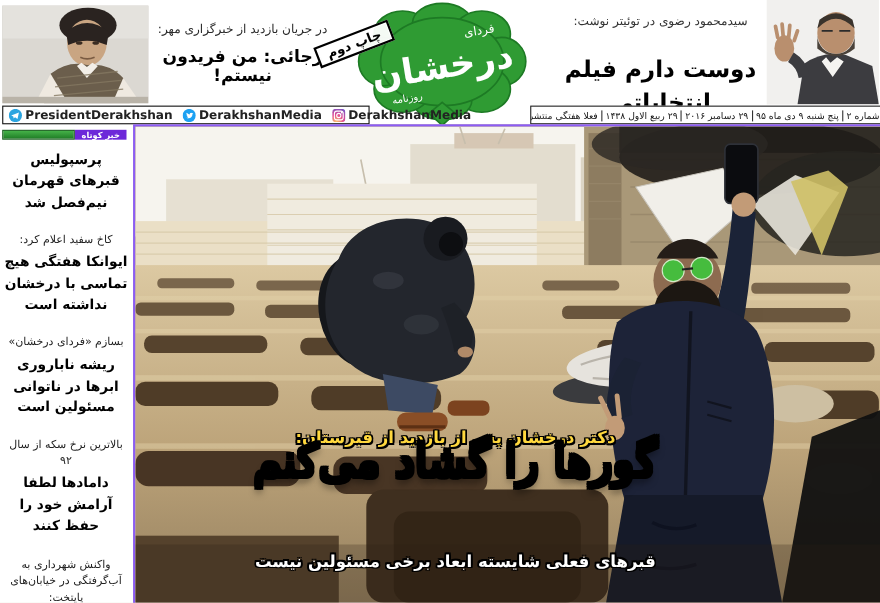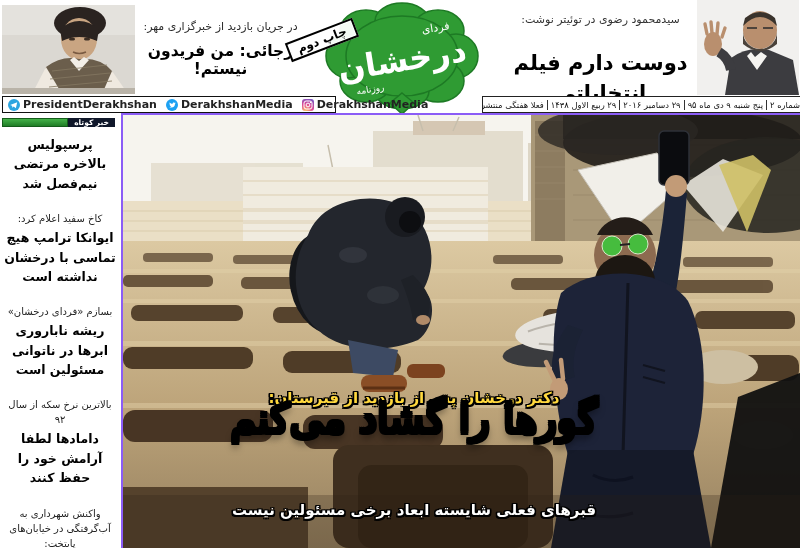--- a/index.html
+++ b/index.html
@@ -25,21 +25,21 @@
   .social-item{display:flex;align-items:center;gap:3px;font-size:11px;font-weight:bold;color:#222;white-space:nowrap;}
   .date-box{position:absolute;left:482px;top:96px;width:316px;height:15px;border:1px solid #222;background:#fff;
             display:flex;align-items:center;justify-content:space-between;direction:rtl;padding:0 4px;font-size:8.4px;color:#111;white-space:nowrap;overflow:hidden;}
   .date-box .seg{padding:0 3px;}
   .date-box .sep{width:1px;height:10px;background:#333;flex:none;}
 
   
   .sidebar{position:absolute;left:1px;top:115px;width:118px;height:432px;display:flex;flex-direction:column;direction:rtl;}
   .section-bar{display:flex;flex-direction:row-reverse;align-items:stretch;height:13px;margin:3px 1px 4px 1px;}
   .section-bar .bar{flex:1;background:linear-gradient(#45b249,#1f7d26);border:1px solid #145c1a;}
-  .section-label{background:#0f172a;color:#fff;font-size:7.5px;font-weight:bold;display:flex;align-items:center;justify-content:center;
+  .section-label{background:#6d28d9;color:#fff;font-size:7.5px;font-weight:bold;display:flex;align-items:center;justify-content:center;
                  padding:0 6px;margin-right:3px;}
   .sb-item{text-align:center;padding:2px 3px;}
   .sb-kicker{font-size:10px;color:#222;line-height:1.5;}
   .sb-headline{font-size:12.5px;font-weight:900;color:#000;line-height:1.55;margin-top:2px;}
   .divider{width:66px;height:1px;background:#8f8f8f;margin:7px auto;}
 
   
   .photo{position:absolute;left:121px;top:113px;width:677px;height:433px;border:2px solid #8b5cf6;background:#cbb795;overflow:hidden;}
   .photo svg{display:block;}
   .overlay{position:absolute;left:0;right:95px;text-align:center;direction:rtl;}
@@ -171,27 +171,27 @@
     <span class="seg">فعلا هفتگی منتشر می‌شود</span>
   </div>
 
   <div class="sidebar">
     <div class="section-bar">
       <div class="bar"></div>
       <div class="section-label">خبر کوتاه</div>
     </div>
 
     <div class="sb-item">
-      <div class="sb-headline">پرسپولیس بالاخره مرتضی نیم‌فصل شد</div>
+      <div class="sb-headline">پرسپولیس قبرهای قهرمان نیم‌فصل شد</div>
     </div>
     <div class="divider"></div>
 
     <div class="sb-item">
       <div class="sb-kicker">کاخ سفید اعلام کرد:</div>
-      <div class="sb-headline">ایوانکا ترامپ هیچ تماسی با درخشان نداشته است</div>
+      <div class="sb-headline">ایوانکا هفتگی هیچ تماسی با درخشان نداشته است</div>
     </div>
     <div class="divider"></div>
 
     <div class="sb-item">
       <div class="sb-kicker">بسازم «فردای درخشان»</div>
       <div class="sb-headline">ریشه ناباروری ابرها در ناتوانی مسئولین است</div>
     </div>
     <div class="divider"></div>
 
     <div class="sb-item">

